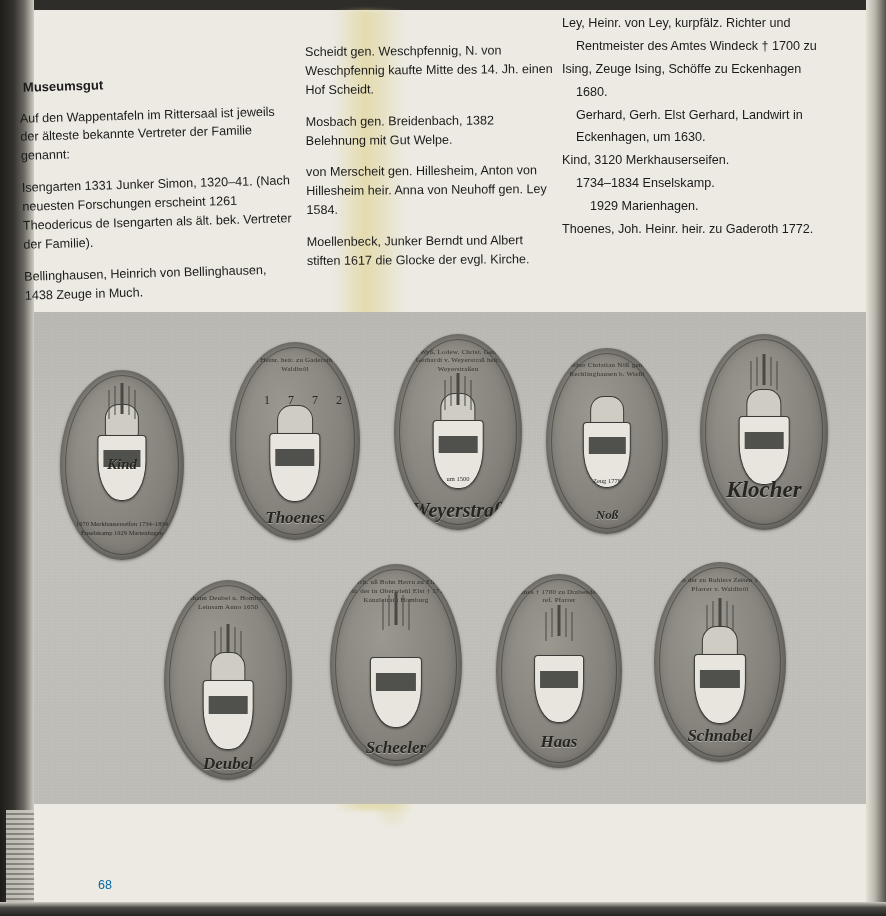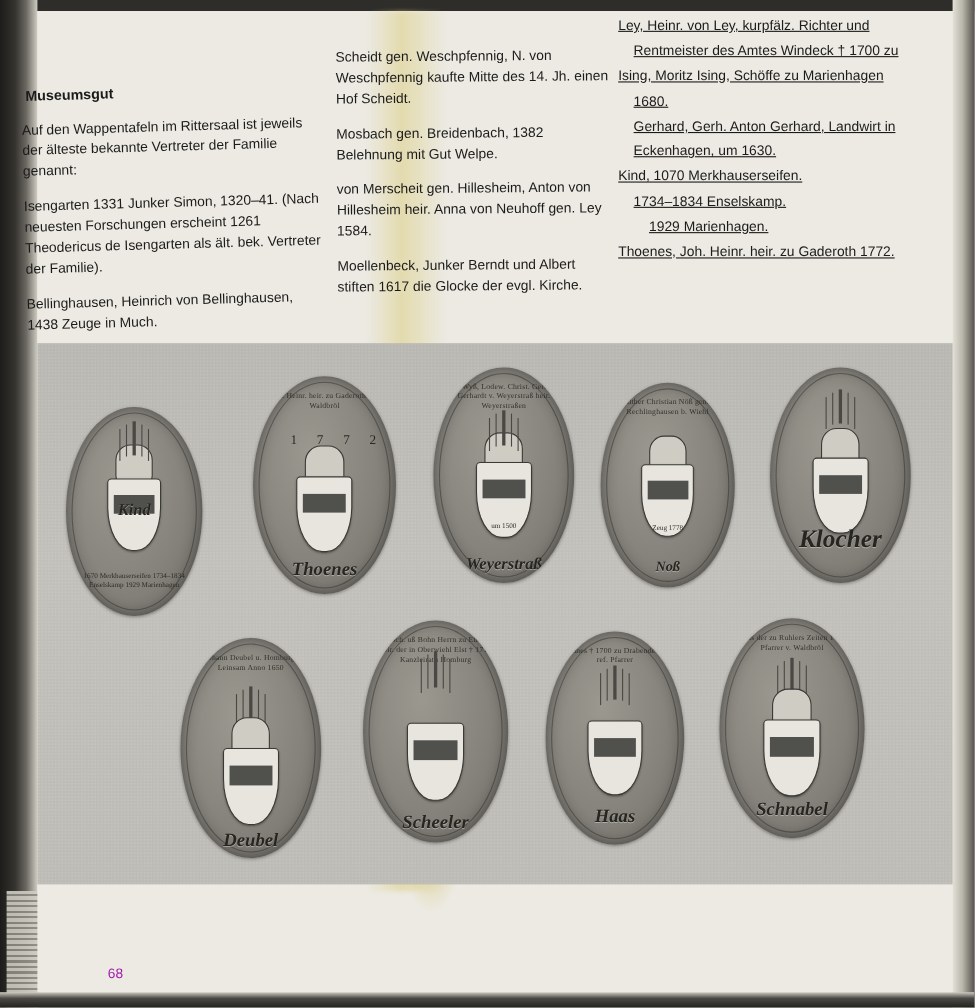--- a/index.html
+++ b/index.html
@@ -73,21 +73,21 @@
   .col {
     position: absolute;
     font-size: 12.6px;
     line-height: 1.5;
     color: #1b1b1b;
   }
   .col p { margin: 0 0 13px 0; }
   .col-1 { left: -12px; top: 64px; width: 272px; transform: rotate(-1.6deg); }
   .col-2 { left: 272px; top: 32px; width: 248px; transform: rotate(-0.5deg); }
   .col-3 { left: 528px; top: 4px; width: 296px; }
-  .col-3 p { margin: 0 0 4px 0; text-decoration: underline; }
+  .col-3 p { margin: 0 0 4px 0; }
   .museumsgut {
     font-weight: bold;
     font-size: 13px;
     margin: 0 0 12px 4px;
   }
   .indent-1 { padding-left: 14px; }
   .indent-2 { padding-left: 28px; }
 
   
   .plate {
@@ -184,36 +184,36 @@
     left: 0; right: 0;
     bottom: 20%;
     text-align: center;
     font-family: "Liberation Serif", serif;
     font-size: 6.5px;
     color: #2c2b26;
     line-height: 1.3;
   }
   .crest .year {
     position: absolute;
-    left: 16px; right: 0;
+    left: 1px; right: 0;
     top: 26%;
-    text-align: left;
+    text-align: right;
     font-family: "Liberation Serif", serif;
     font-size: 12px;
     color: #2a2924;
     letter-spacing: 18px;
     text-indent: 18px;
   }
 
   .page-number {
     position: absolute;
     left: 64px;
     top: 868px;
     font-size: 12.5px;
-    color: #a21caf;
+    color: #0369a1;
   }
 </style>
 </head>
 <body>
 
 <div class="page-scan">
 
   <div class="edge-top"></div>
   <div class="edge-left"></div>
   <div class="edge-left-pages"></div>
@@ -236,25 +236,25 @@
       <div class="col col-2">
         <p>Scheidt gen. Weschpfennig, N. von Weschpfennig kaufte Mitte des 14. Jh. einen Hof Scheidt.</p>
         <p>Mosbach gen. Breidenbach, 1382 Belehnung mit Gut Welpe.</p>
         <p>von Merscheit gen. Hillesheim, Anton von Hillesheim heir. Anna von Neuhoff gen. Ley 1584.</p>
         <p>Moellenbeck, Junker Berndt und Albert stiften 1617 die Glocke der evgl. Kirche.</p>
       </div>
 
       <div class="col col-3">
         <p>Ley, Heinr. von Ley, kurpfälz. Richter und</p>
         <p class="indent-1">Rentmeister des Amtes Windeck † 1700 zu</p>
-        <p>Ising, Moritz Ising, Schöffe zu Marienhagen</p>
+        <p>Ising, Zeuge Ising, Schöffe zu Eckenhagen</p>
         <p class="indent-1">1680.</p>
-        <p class="indent-1">Gerhard, Gerh. Anton Gerhard, Landwirt in</p>
+        <p class="indent-1">Gerhard, Gerh. Elst Gerhard, Landwirt in</p>
         <p class="indent-1">Eckenhagen, um 1630.</p>
-        <p>Kind, 1070 Merkhauserseifen.</p>
+        <p>Kind, 3120 Merkhauserseifen.</p>
         <p class="indent-1">1734–1834 Enselskamp.</p>
         <p class="indent-2">1929 Marienhagen.</p>
         <p>Thoenes, Joh. Heinr. heir. zu Gaderoth 1772.</p>
       </div>
     </div>
 
     <div class="plate">
       <div class="plate-grain"></div>
 
       <div class="crest" style="left:26px; top:58px; width:124px; height:190px;">
@@ -275,21 +275,21 @@
         <div class="fam" style="font-size:17px; bottom:6%;font-style:italic;">Thoenes</div>
       </div>
 
       <div class="crest" style="left:360px; top:22px; width:128px; height:196px;">
         <div class="ring"></div>
         <div class="arc">Joh. Wyß, Lodew. Christ. Gerhardt Gerhardt v. Weyerstraß heir. Weyerstraßen</div>
         <div class="helm" style="top:30%;"></div>
         <div class="plume" style="top:20%;"></div>
         <div class="shield" style="top:44%;"></div>
         <div class="sub" style="bottom:24%;">um 1500</div>
-        <div class="fam" style="font-size:15px; bottom:4%;">Weyerstraß</div>
+        <div class="fam" style="font-size:20px; bottom:4%;">Weyerstraß</div>
       </div>
 
       <div class="crest" style="left:512px; top:36px; width:122px; height:186px;">
         <div class="ring"></div>
         <div class="arc">Walther Christian Nöß gen. z. Rechlinghausen b. Wiehl</div>
         <div class="helm" style="top:26%;"></div>
         <div class="shield" style="top:40%;"></div>
         <div class="sub" style="bottom:26%;">Zeug 1778</div>
         <div class="fam" style="font-size:13px; bottom:6%;">Noß</div>
       </div>

